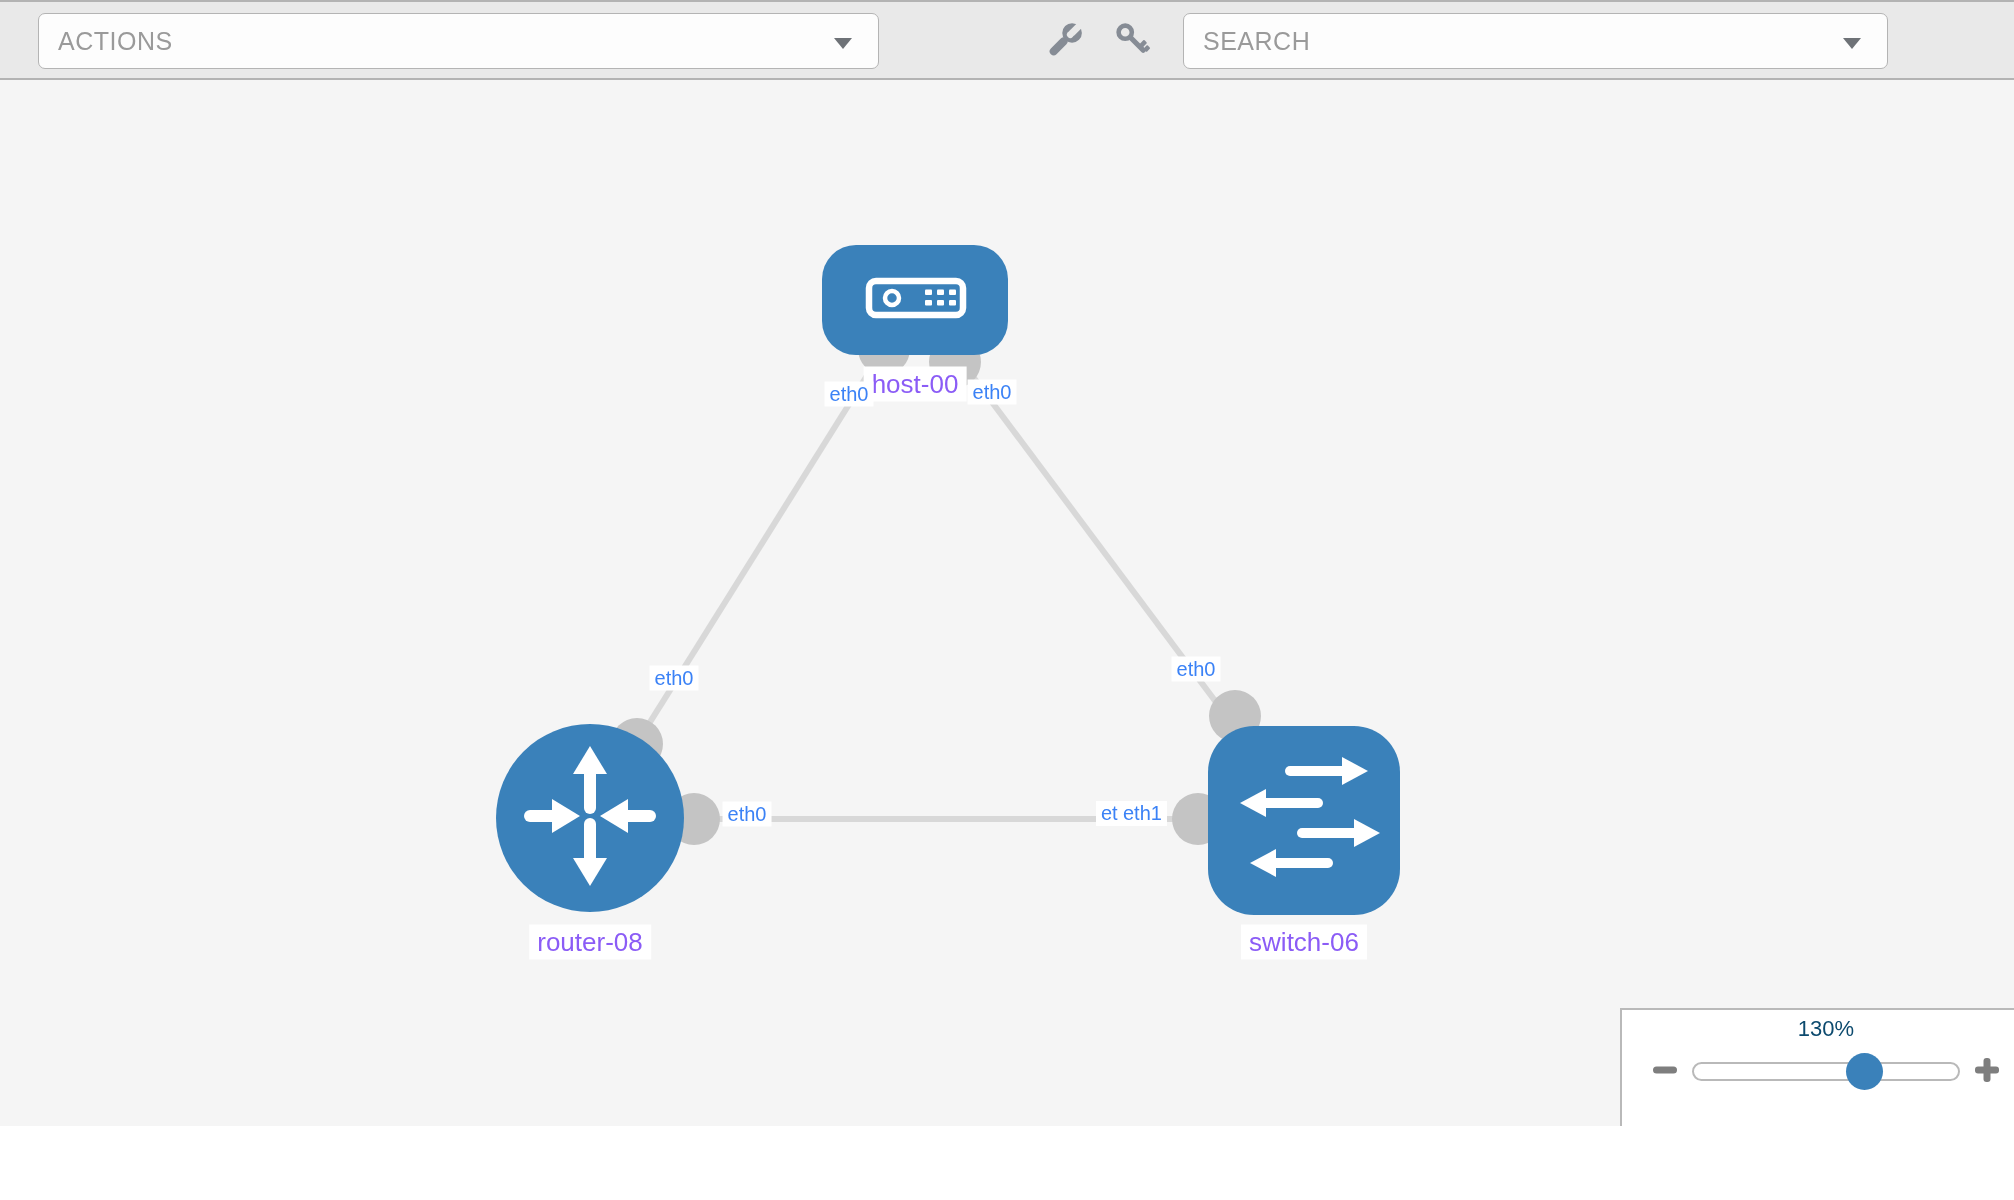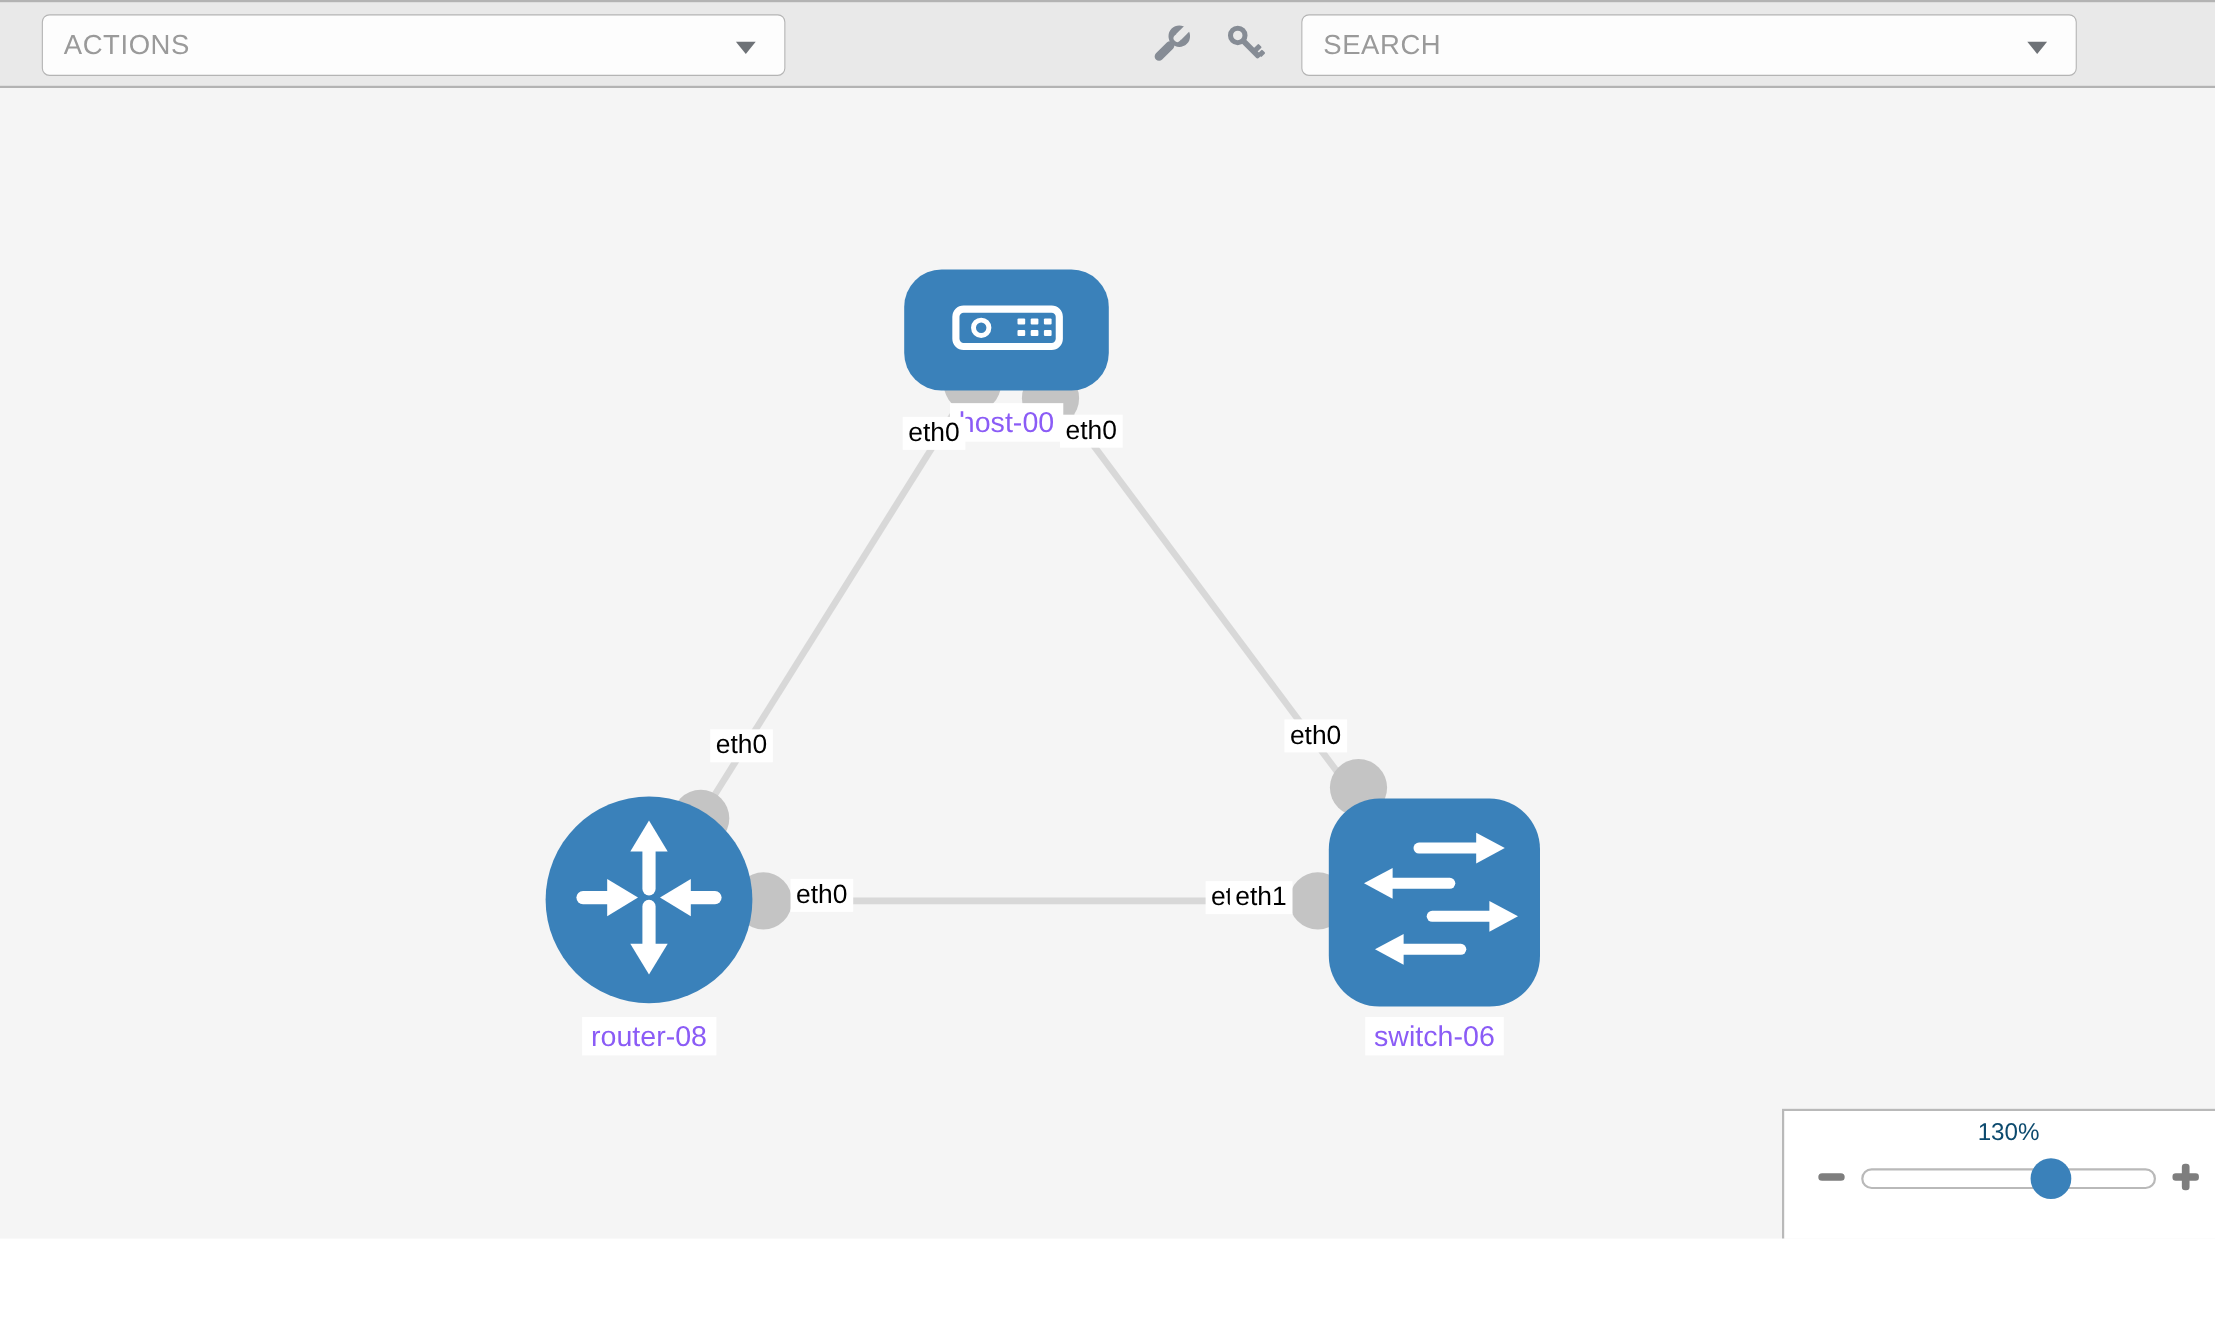--- a/index.html
+++ b/index.html
@@ -32,21 +32,21 @@
   }
   .select-box .ph {
     position: absolute; left: 19px; top: 0; line-height: 54px;
     font-size: 25px; color: #9a9a9a; letter-spacing: 0.5px;
   }
   .caret {
     position: absolute; right: 26px; top: 24px; width: 0; height: 0;
     border-left: 9px solid transparent; border-right: 9px solid transparent;
     border-top: 11px solid #6e7277;
   }
-  .actions-box { left: 38px; width: 676px; }
+  .actions-box { left: 38px; width: 841px; }
   .search-box { left: 1183px; width: 705px; }
   .tool-btn {
     position: absolute; top: 11px; width: 50px; height: 56px;
     background: transparent; border: none; cursor: pointer; padding: 0;
     display: flex; align-items: center; justify-content: center;
   }
   .wrench-btn { left: 1040px; }
   .key-btn { left: 1108px; }
 
   
@@ -69,21 +69,21 @@
     display: flex; align-items: center; justify-content: center;
   }
 
   .node-label {
     position: absolute; transform: translate(-50%, -50%);
     background: #ffffff; color: #8b5cf6; font-size: 26px;
     padding: 2px 8px; white-space: nowrap;
   }
   .if-label {
     position: absolute; transform: translate(-50%, -50%);
-    background: #ffffff; color: #000000; font-size: 24px;
+    background: #ffffff; color: #3b82f6; font-size: 20px;
     padding: 1px 5px; white-space: nowrap;
   }
   .if-label.anchored { transform: none; }
 
   
   .zoom-panel {
     position: absolute; left: 1620px; top: 928px; width: 420px; height: 150px;
     background: #ffffff; border: 2px solid #b9b9b9;
   }
   .zoom-level {

